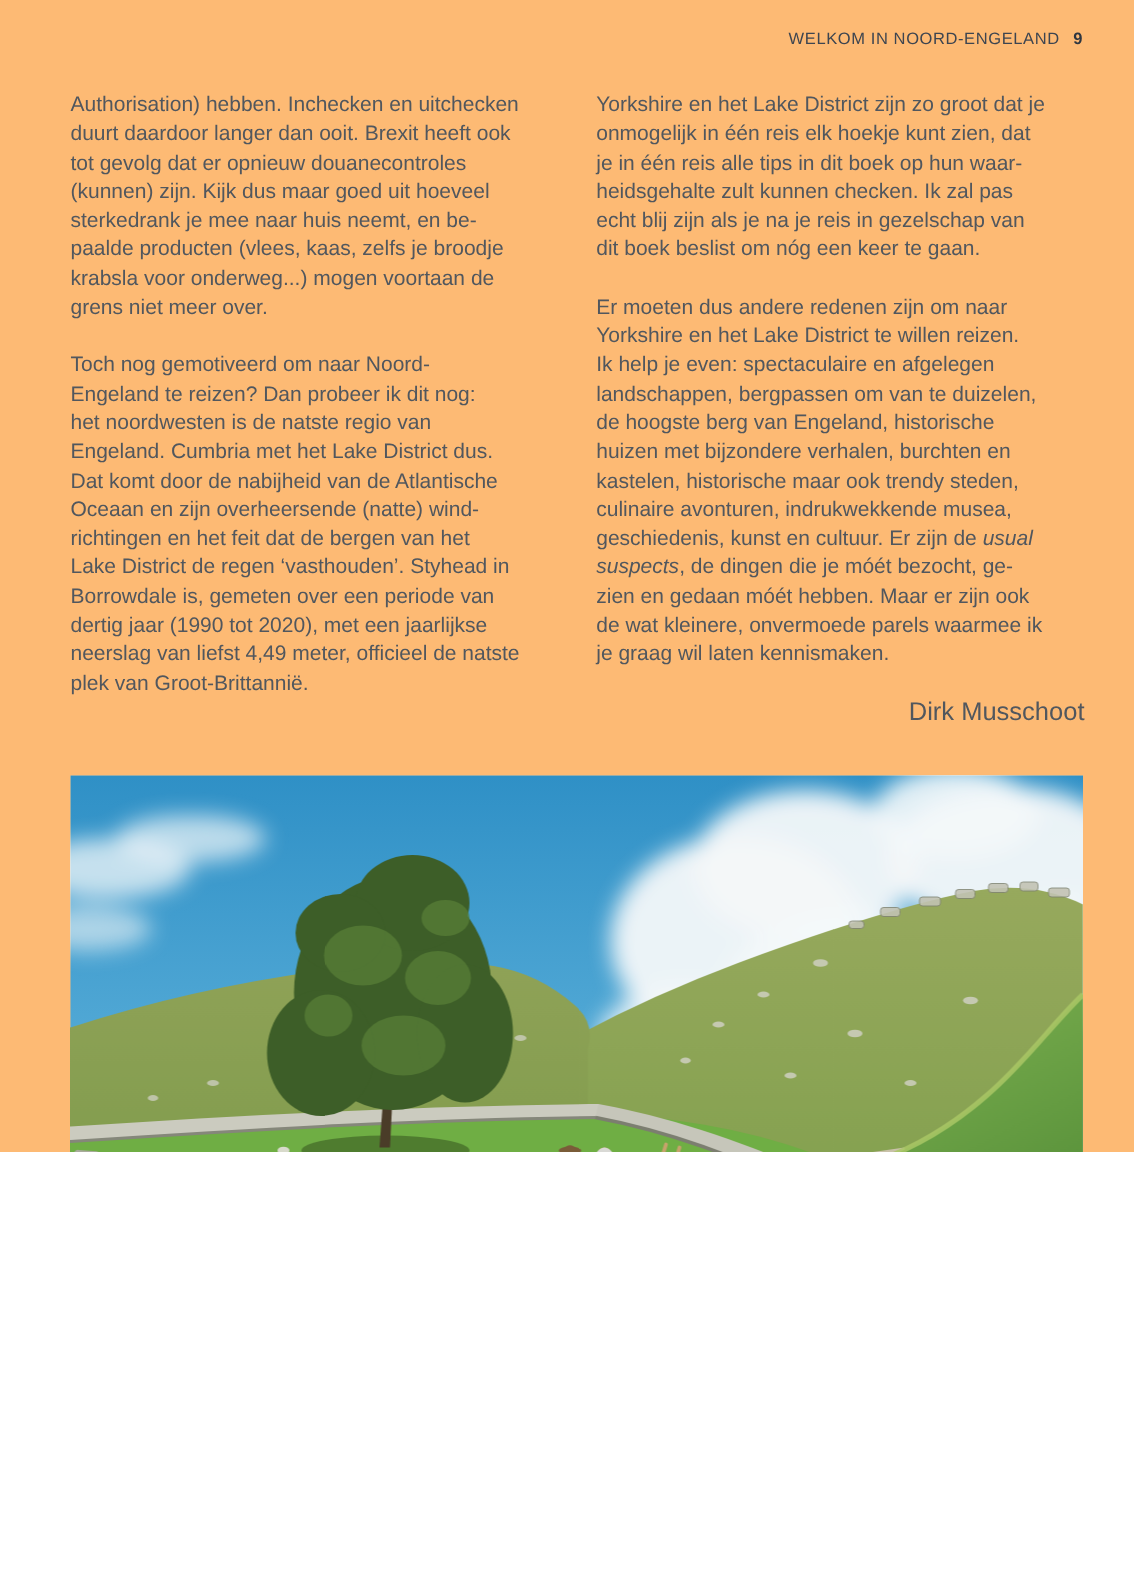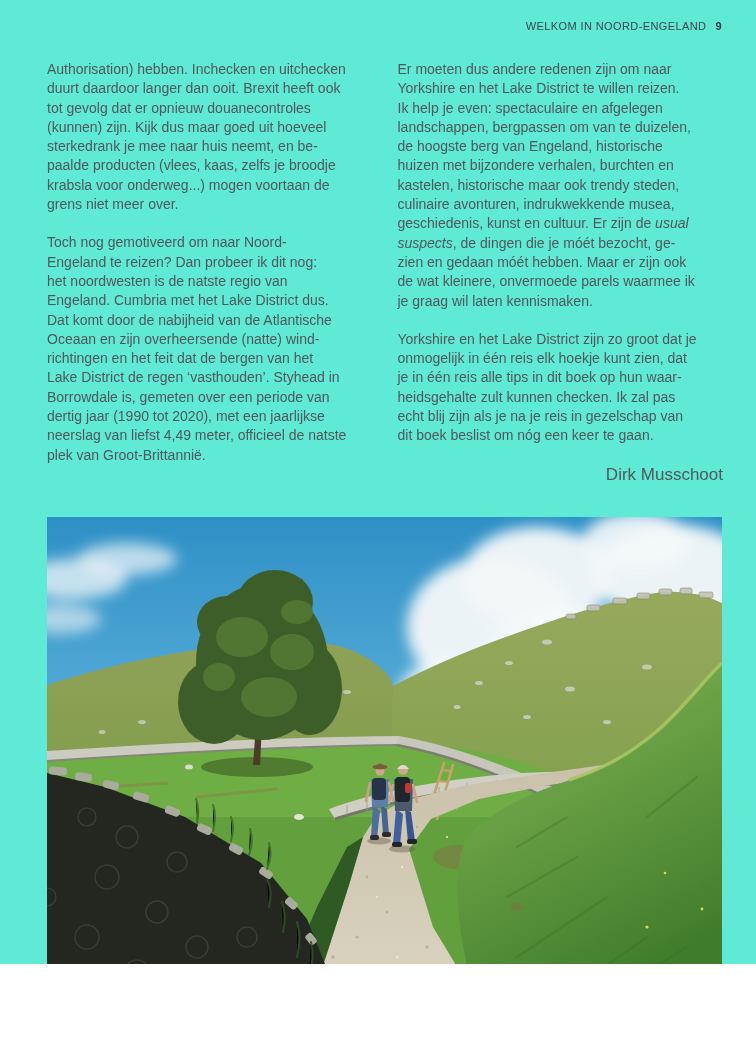--- a/index.html
+++ b/index.html
@@ -1,17 +1,17 @@
 <!DOCTYPE html>
 <html><head>
 <meta charset="utf-8">
 <style>
   html,body{margin:0;padding:0;background:#ffffff;}
   .page{
-    position:relative;width:756px;height:964px;background:#5eead4;overflow:hidden;
+    position:relative;width:756px;height:768px;background:#fdba74;overflow:hidden;
     font-family:"Liberation Sans", sans-serif;
   }
   .running-header{
     position:absolute;top:20px;right:34px;
     font-size:11px;letter-spacing:0.4px;color:#3d4550;
     display:flex;align-items:baseline;gap:9px;
   }
   .running-header .pagenum{font-weight:bold;color:#2e3640;}
   .columns{
     position:absolute;left:47px;top:60px;width:676px;
@@ -55,39 +55,39 @@
 Oceaan en zijn overheersende (natte) wind-
 richtingen en het feit dat de bergen van het
 Lake District de regen ‘vasthouden’. Styhead in
 Borrowdale is, gemeten over een periode van
 dertig jaar (1990 tot 2020), met een jaarlijkse
 neerslag van liefst 4,49 meter, officieel de natste
 plek van Groot-Brittannië.</span></p>
       </div>
     <div class="col">
       <div>
+          <p class="para"><span>Yorkshire en het Lake District zijn zo groot dat je
+onmogelijk in één reis elk hoekje kunt zien, dat
+je in één reis alle tips in dit boek op hun waar-
+heidsgehalte zult kunnen checken. Ik zal pas
+echt blij zijn als je na je reis in gezelschap van
+dit boek beslist om nóg een keer te gaan.</span></p>
           <p class="para"><span>Er moeten dus andere redenen zijn om naar
 Yorkshire en het Lake District te willen reizen.
 Ik help je even: spectaculaire en afgelegen
 landschappen, bergpassen om van te duizelen,
 de hoogste berg van Engeland, historische
 huizen met bijzondere verhalen, burchten en
 kastelen, historische maar ook trendy steden,
 culinaire avonturen, indrukwekkende musea,
 geschiedenis, kunst en cultuur. Er zijn de </span><em>usual
 suspects</em><span>, de dingen die je móét bezocht, ge-
 zien en gedaan móét hebben. Maar er zijn ook
 de wat kleinere, onvermoede parels waarmee ik
 je graag wil laten kennismaken.</span></p>
-          <p class="para"><span>Yorkshire en het Lake District zijn zo groot dat je
-onmogelijk in één reis elk hoekje kunt zien, dat
-je in één reis alle tips in dit boek op hun waar-
-heidsgehalte zult kunnen checken. Ik zal pas
-echt blij zijn als je na je reis in gezelschap van
-dit boek beslist om nóg een keer te gaan.</span></p>
         </div>
       <div class="signature">Dirk Musschoot</div>
     </div>
   </main>
 
   <figure class="figure">
     <div class="photo-box">
       <svg width="675" height="503" viewBox="0 0 675 503" xmlns="http://www.w3.org/2000/svg">
         <defs>
           <linearGradient id="sky" x1="0" y1="0" x2="0" y2="1">

